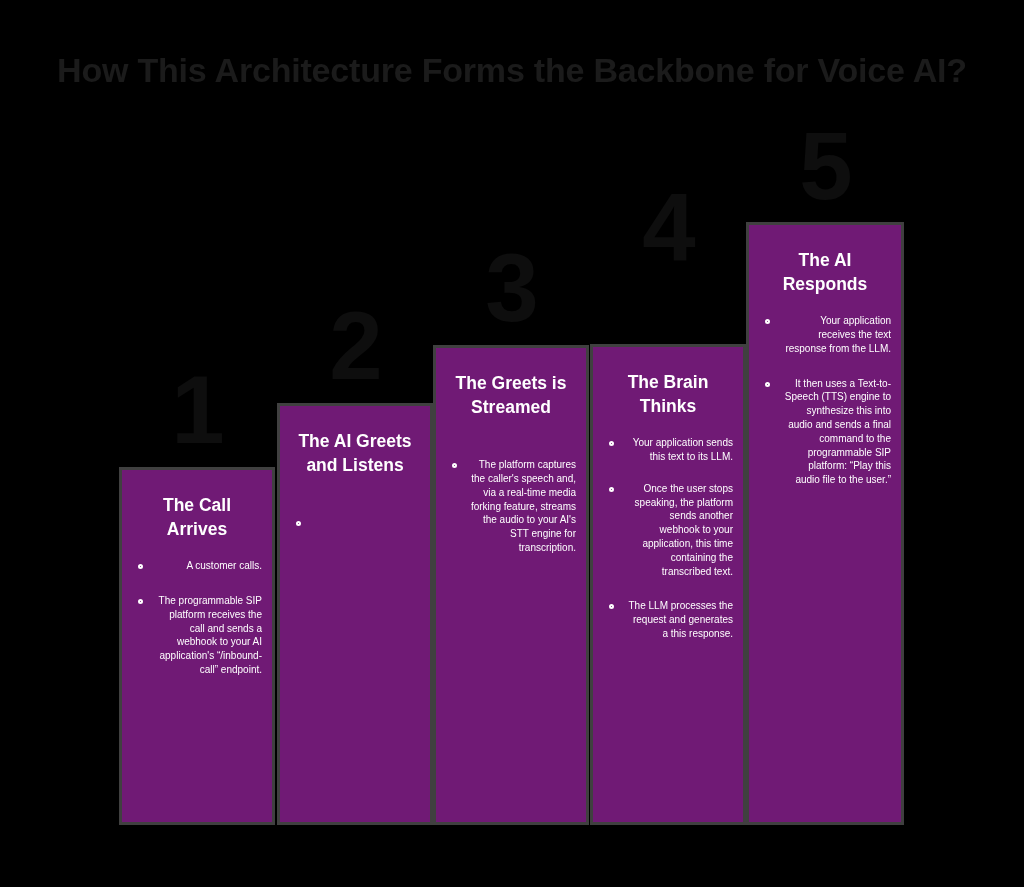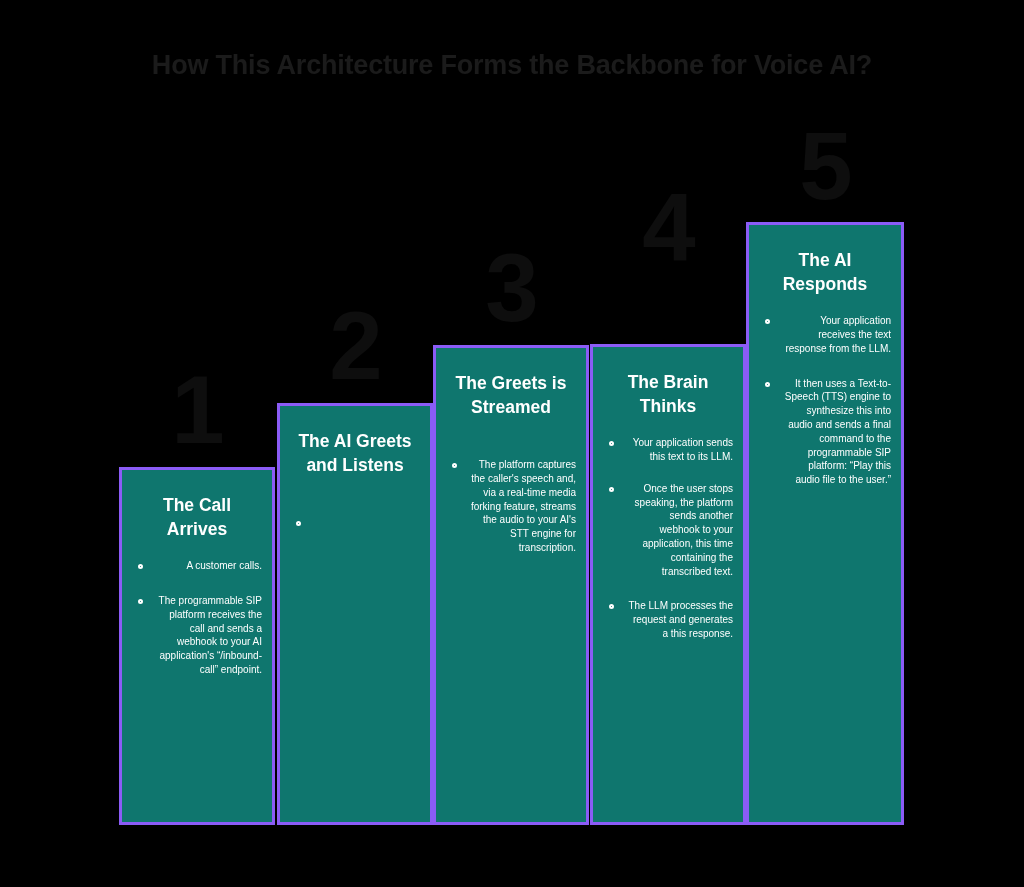--- a/index.html
+++ b/index.html
@@ -23,43 +23,43 @@
     background: #000000;
   }
 
   
   .page-title {
     position: absolute;
     left: 0;
     top: 48px;
     width: 1024px;
     text-align: center;
-    font-size: 27px;
+    font-size: 34px;
     font-weight: bold;
     letter-spacing: -0.2px;
     color: #1b1b1b;
     white-space: nowrap;
     line-height: 1.3;
   }
 
   
   .steps {
     position: absolute;
     left: 0;
     top: 0;
     width: 1024px;
     height: 887px;
   }
 
   .step {
     position: absolute;
     bottom: 62px;            
     box-sizing: border-box;
-    background: #0f766e;
-    border: 3px solid #8b5cf6;
+    background: #701a75;
+    border: 3px solid #404040;
     overflow: hidden;
   }
 
   .step-number {
     position: absolute;
     font-size: 96px;
     font-weight: bold;
     color: #0e0e0e;
     line-height: 1;
     text-align: center;

